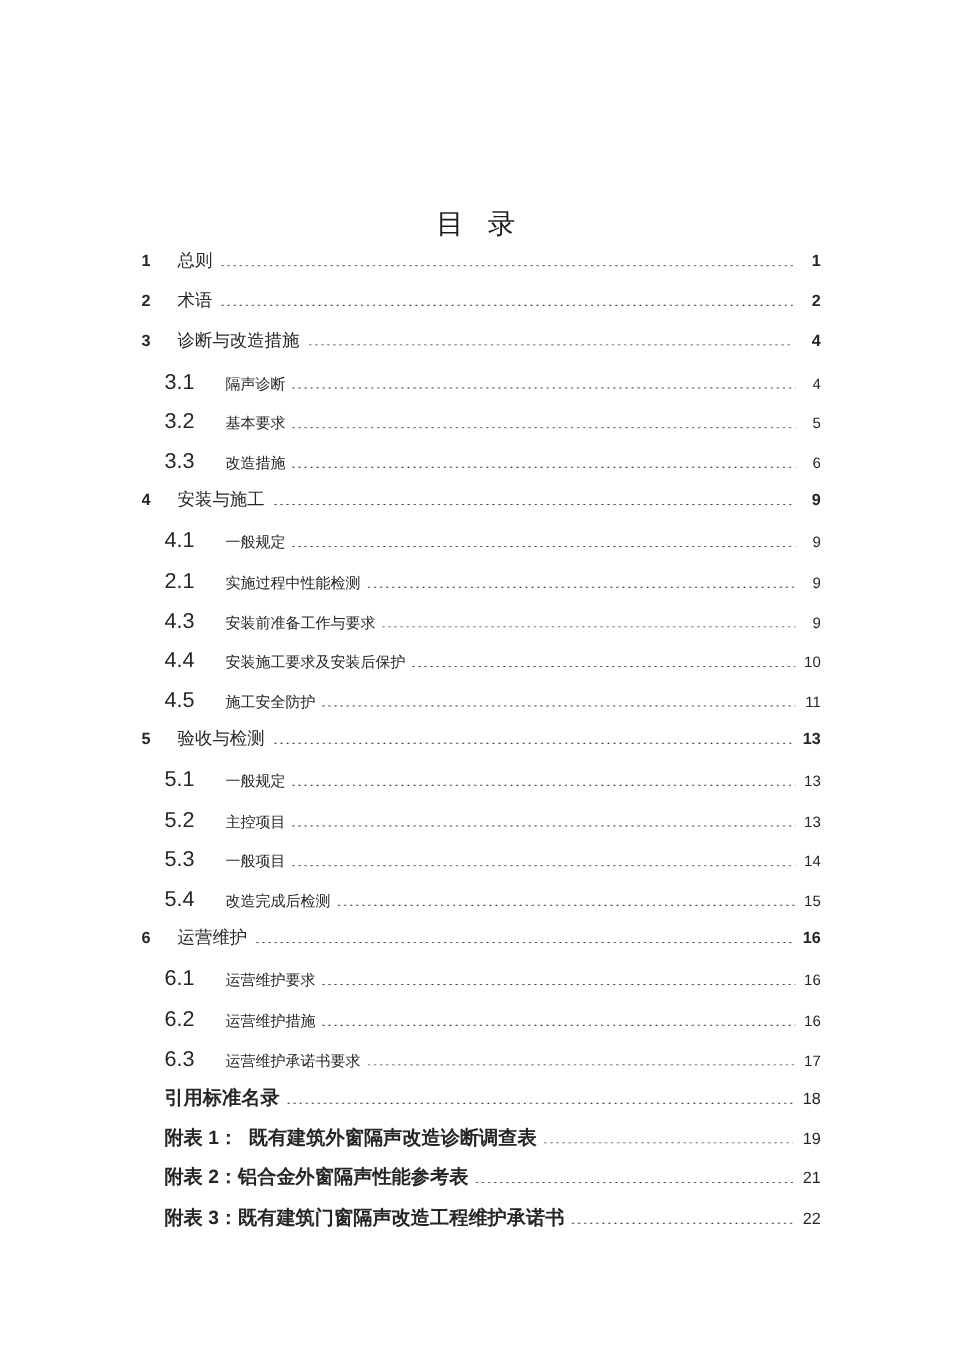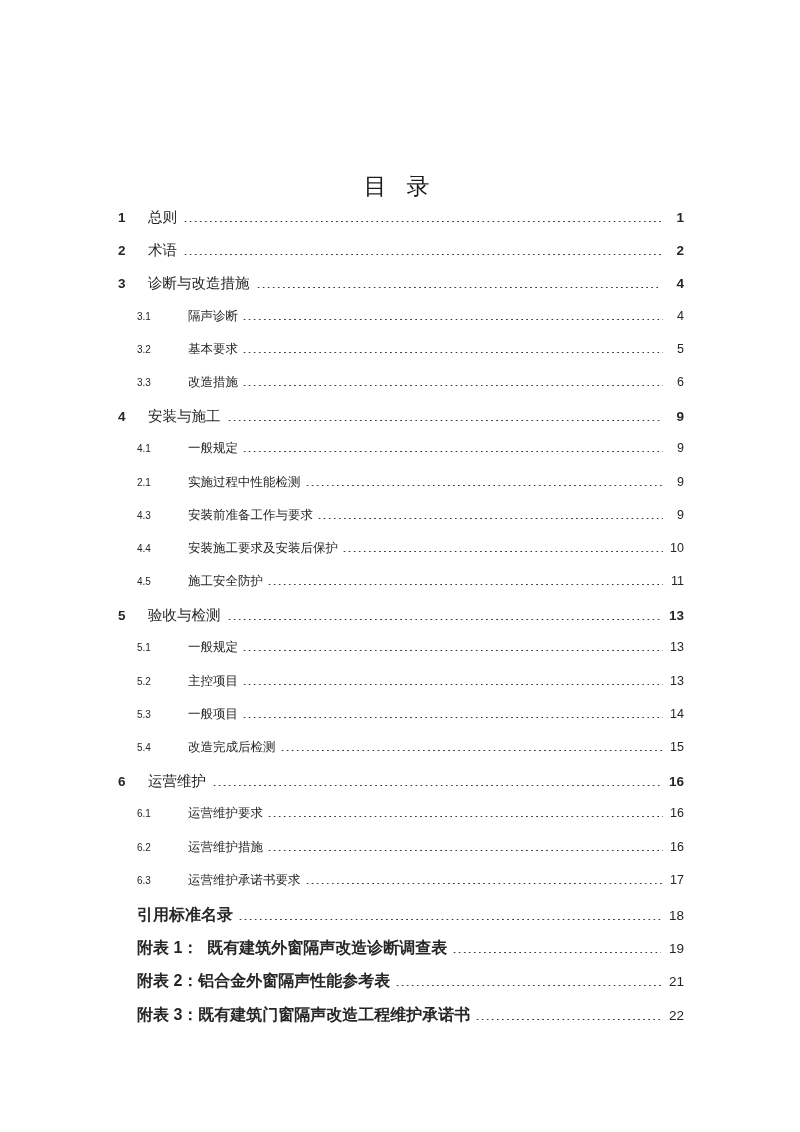--- a/index.html
+++ b/index.html
@@ -110,21 +110,21 @@
     min-width: 20px;
   }
   .lvl1 .toc-leader { margin-left: 6px; }
 
   
   .lvl2 {
     padding-left: 19px;
   }
   .lvl2 .toc-num {
     width: 40px;
-    font-size: 10px;
+    font-size: 18px;
     font-family: "Liberation Sans", sans-serif;
   }
   .lvl2 .toc-label {
     font-size: 12.5px;
     font-family: Liberation Sans, sans-serif;
     padding-left: 11px;
   }
   .lvl2 .toc-page {
     font-size: 12.5px;
     min-width: 18px;

